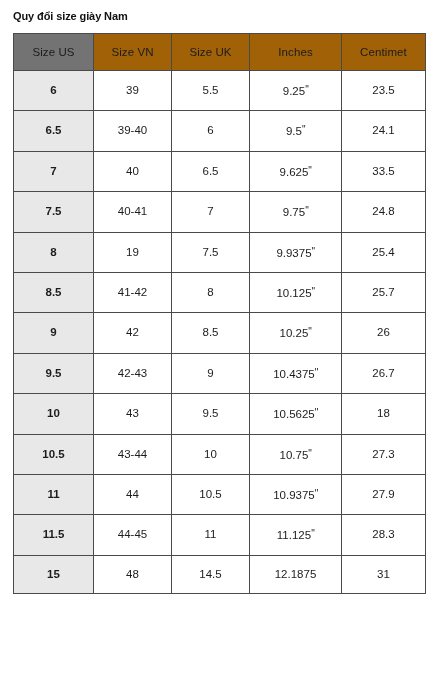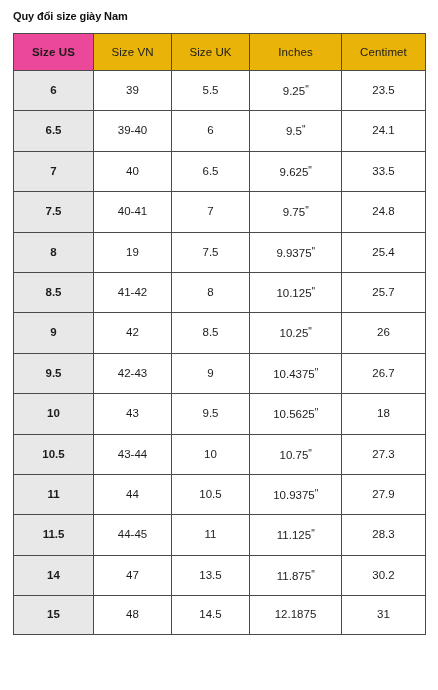--- a/index.html
+++ b/index.html
@@ -61,26 +61,26 @@
     height: 36px;
     line-height: 36px;
     white-space: nowrap;
   }
   table.size-table tbody td {
     height: 37.4px;
     line-height: 37.4px;
   }
   table.size-table thead th {
     font-weight: normal;
-    background: #eab308;
+    background: #a16207;
     letter-spacing: 0.1px;
   }
   table.size-table thead th.col-head-us {
-    background: #ec4899;
-    font-weight: bold;
+    background: #737373;
+    font-weight: normal;
   }
   table.size-table tbody td.cell-us {
     background: #e8e8e8;
     font-weight: bold;
   }
   .inch-mark {
     font-size: 10px;
     vertical-align: 2px;
     letter-spacing: -0.5px;
   }
@@ -189,27 +189,20 @@
             <td>27.9</td>
           </tr>
           <tr>
             <td class="cell-us">11.5</td>
             <td>44-45</td>
             <td>11</td>
             <td>11.125<span class="inch-mark">"</span></td>
             <td>28.3</td>
           </tr>
           <tr>
-            <td class="cell-us">14</td>
-            <td>47</td>
-            <td>13.5</td>
-            <td>11.875<span class="inch-mark">"</span></td>
-            <td>30.2</td>
-          </tr>
-          <tr>
             <td class="cell-us">15</td>
             <td>48</td>
             <td>14.5</td>
             <td>12.1875</td>
             <td>31</td>
           </tr>
         </tbody>
     </table>
   </div>
 

